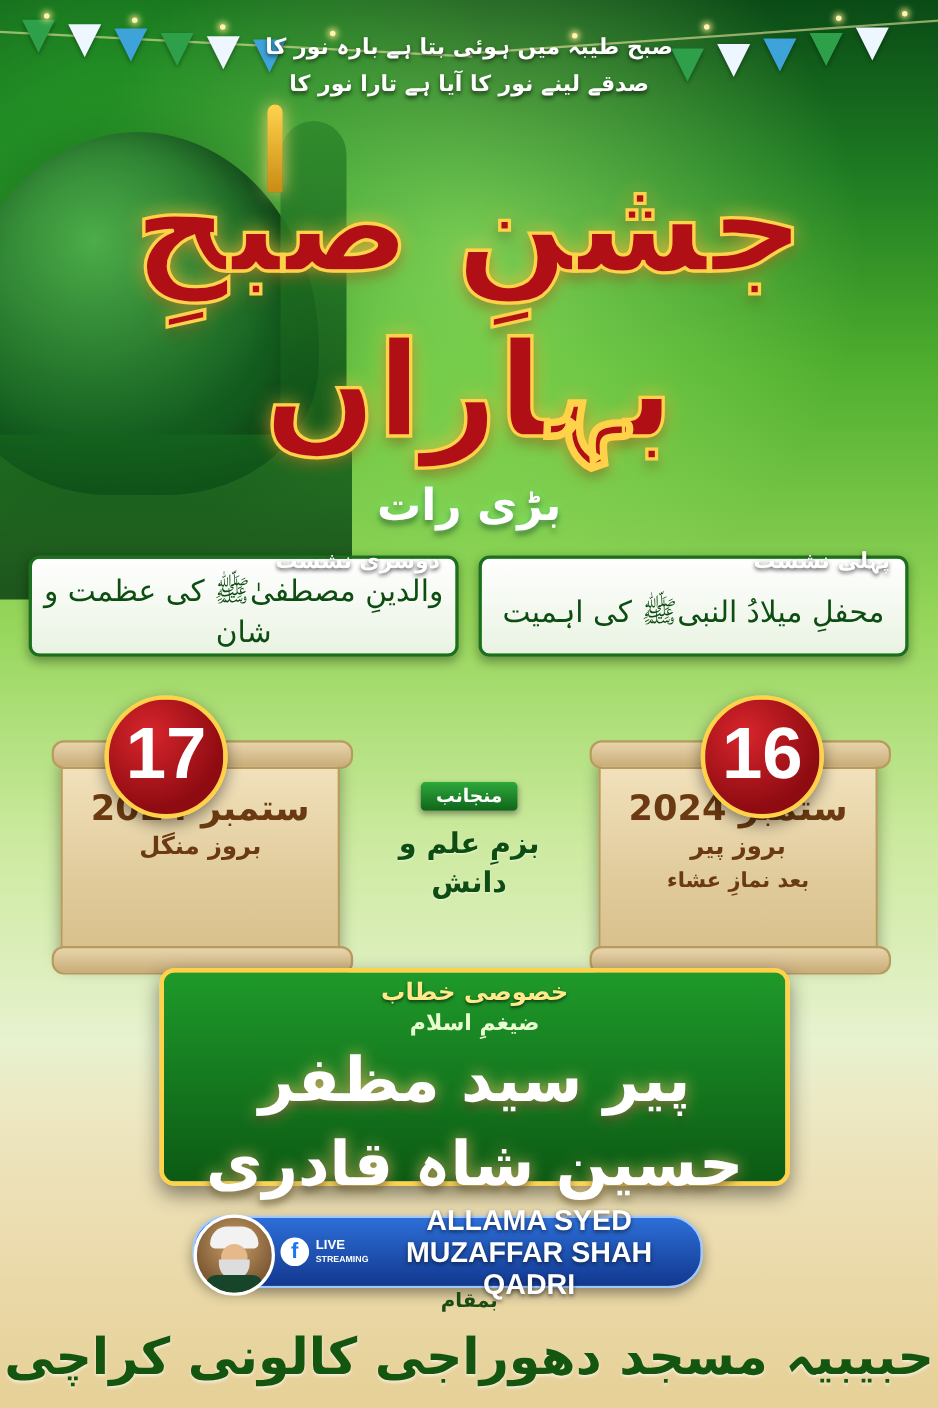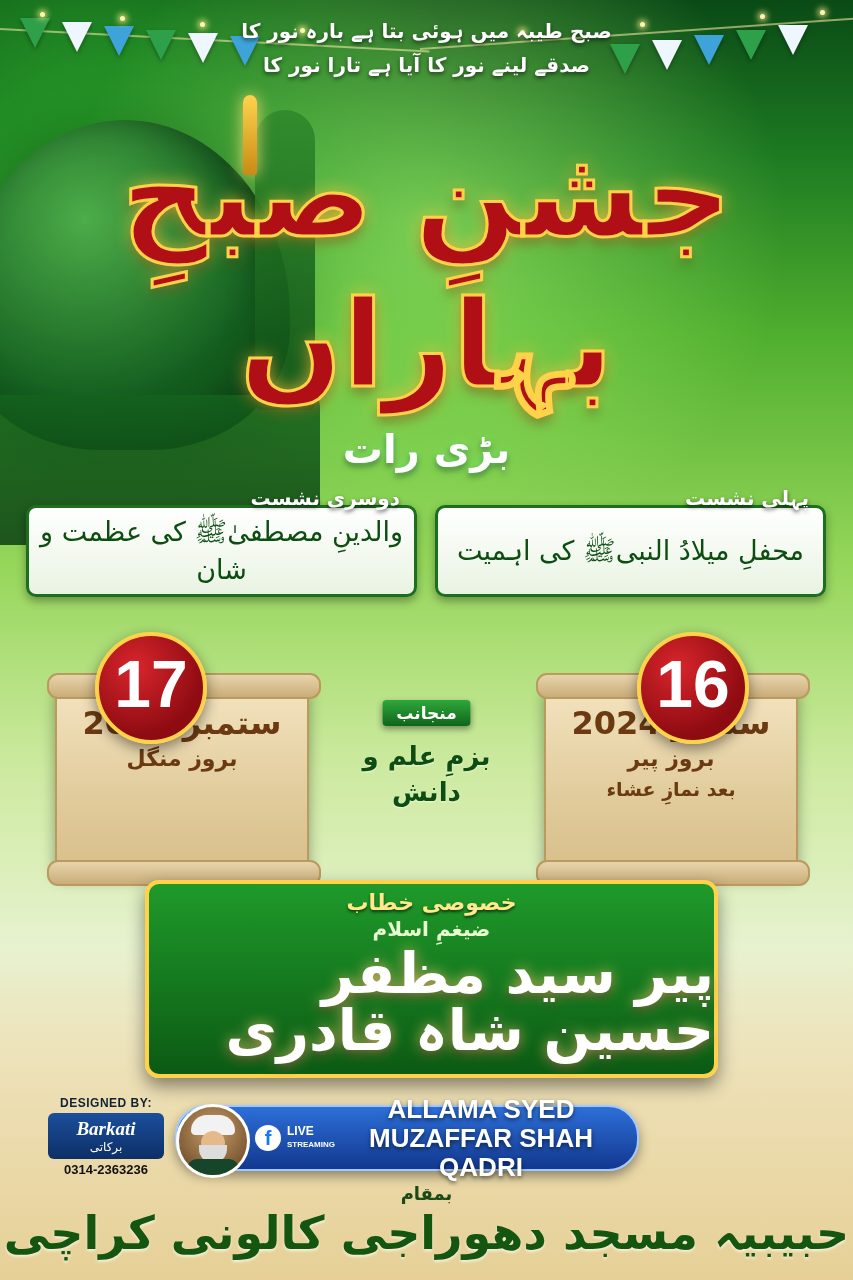--- a/index.html
+++ b/index.html
@@ -45,21 +45,21 @@
   }
   
   .bunting{position:absolute;top:0;left:0;width:853px;height:120px;}
   .flag{position:absolute;width:0;height:0;border-left:15px solid transparent;border-right:15px solid transparent;border-top:30px solid #2fa04a;filter:drop-shadow(0 2px 2px rgba(0,0,0,.35));}
   .flag.w{border-top-color:#eef6ff;}
   .flag.b{border-top-color:#3da3d8;}
   .lightdot{position:absolute;width:5px;height:5px;border-radius:50%;background:#fff3b0;box-shadow:0 0 6px 2px rgba(255,235,140,.9);}
   .wire{position:absolute;height:2px;background:rgba(255,240,170,.55);transform-origin:left center;}
 
   
-  .urdu{direction:rtl;unicode-bidi:bidi-override;font-family:"DejaVu Sans", sans-serif;}
+  .urdu{direction:rtl;unicode-bidi:bidi-override;font-family:"DejaVu Sans", sans-serif;margin-top:11px;}
   .ctr{text-align:center;}
 
   
   .couplet{
     position:absolute;top:14px;left:0;width:853px;
     color:#fff;text-shadow:0 2px 4px rgba(0,0,0,.6);
     font-size:20px;line-height:34px;font-weight:bold;
   }
   .couplet div{padding:0 120px;}
 
@@ -146,23 +146,22 @@
   .speaker{
     position:absolute;top:880px;left:145px;width:565px;height:190px;
     background:linear-gradient(180deg,#1f9a2a,#0c5a14);
     border:4px solid #ffd24a;border-radius:14px;
     box-shadow:0 8px 18px rgba(0,0,0,.45);
     text-align:center;
   }
   .speaker .khitab{margin-top:6px;font-size:22px;font-weight:bold;color:#ffe98a;text-shadow:0 2px 3px rgba(0,0,0,.6);}
   .speaker .zeegham{margin-top:2px;font-size:20px;font-weight:bold;color:#eaffd0;}
   .speaker .name{
-    margin-top:4px;font-size:56px;line-height:57px;font-weight:bold;color:#fff;
+    margin-top:4px;font-size:56px;line-height:76px;font-weight:bold;color:#fff;
     text-shadow:0 0 14px rgba(255,220,120,.8), 0 4px 8px rgba(0,0,0,.6);
-    text-align:right;
   }
 
   
   .designer{
     position:absolute;left:48px;top:1096px;width:116px;text-align:center;
   }
   .designer .dby{font-size:12px;font-weight:bold;color:#123;letter-spacing:.5px;}
   .designer .card{
     margin-top:3px;background:linear-gradient(180deg,#1b4f9c,#0d2f66);
     border-radius:6px;padding:5px 4px;color:#fff;
@@ -288,28 +287,20 @@
       <div class="ct urdu">بزمِ علم و دانش</div>
     </div>
   </div>
 
   <div class="speaker">
     <div class="khitab urdu">خصوصی خطاب</div>
     <div class="zeegham urdu">ضیغمِ اسلام</div>
     <div class="name urdu">پیر سید مظفر حسین شاہ قادری</div>
   </div>
 
-  <div class="designer">
-    <div class="dby">DESIGNED BY:</div>
-    <div class="card">
-      <div class="brand">Barkati</div>
-      <div class="brand-ur urdu">برکاتی</div>
-    </div>
-    <div class="phone">0314-2363236</div>
-  </div>
 
   <div class="livebar">
     <div class="avatar">
       <div class="turban"></div>
         <div class="face"></div>
         <div class="beard"></div>
         <div class="body"></div>
     </div>
     <div class="fb">f</div>
     <div>

